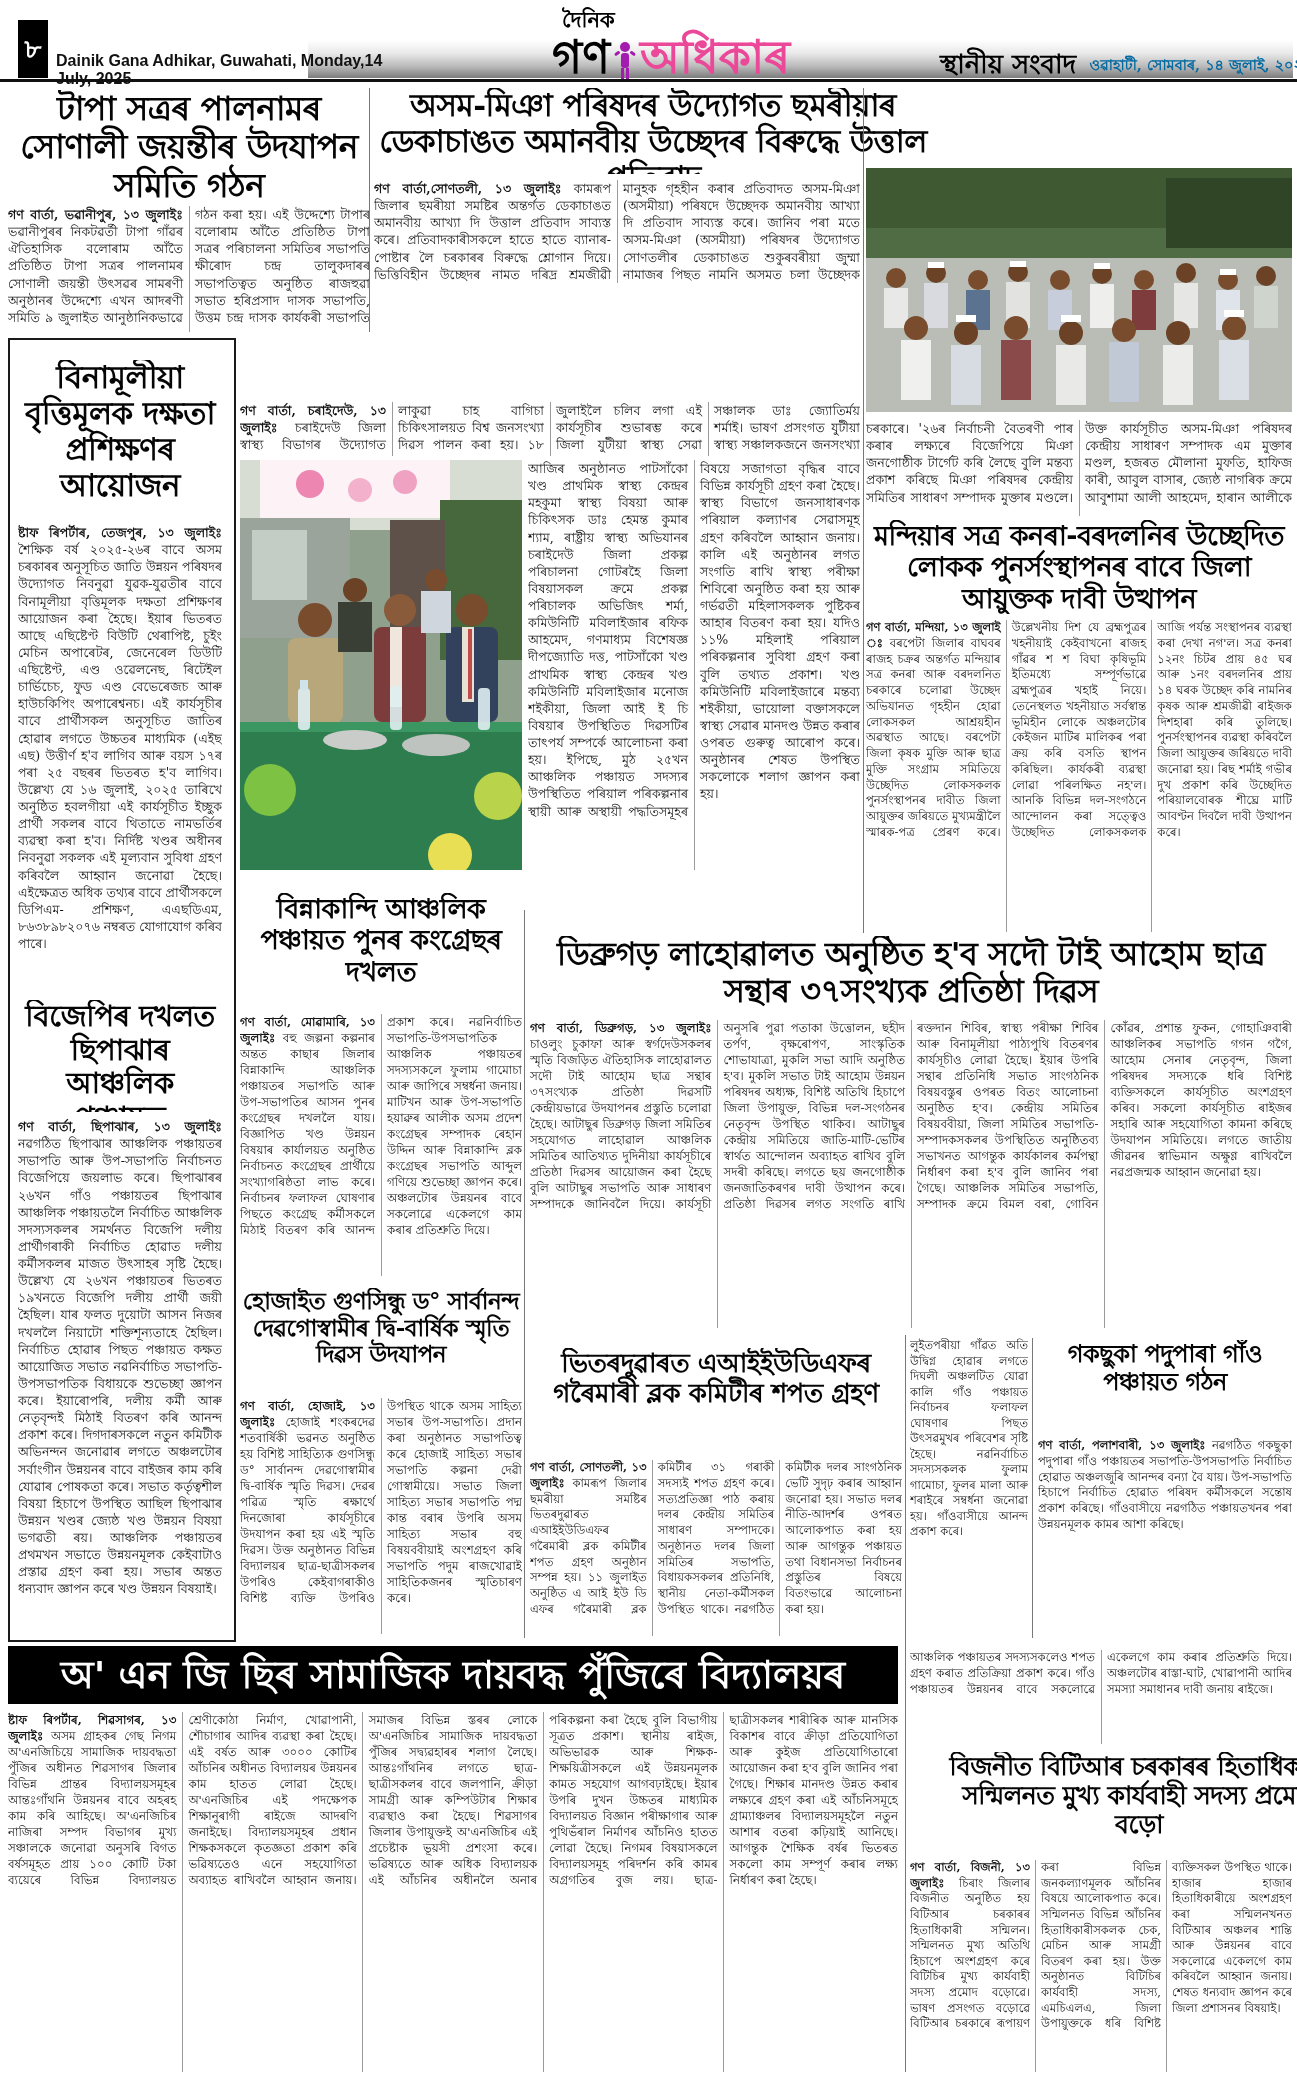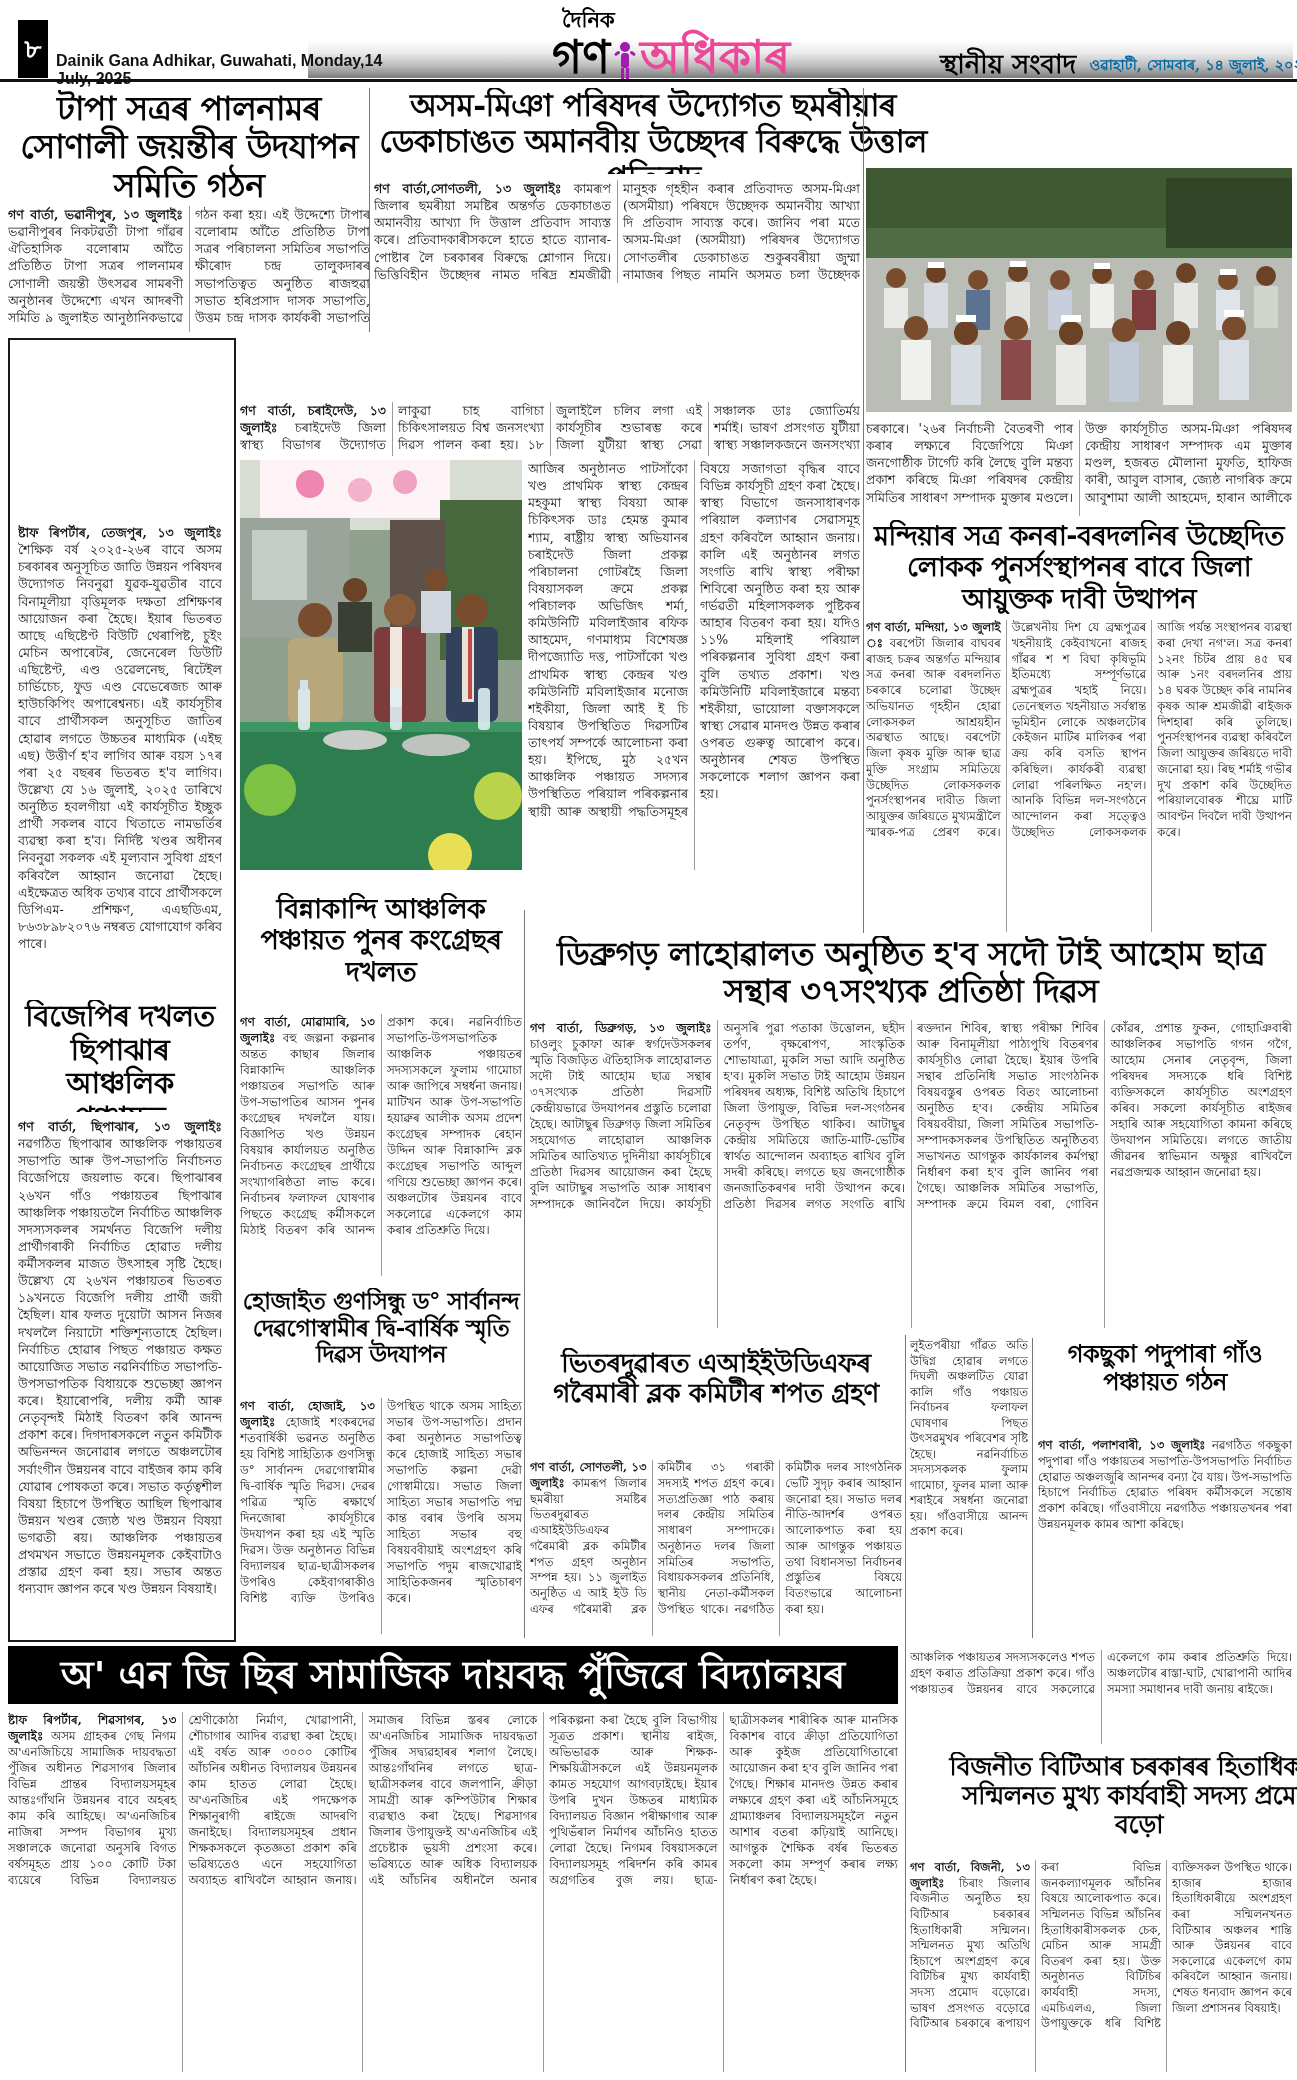--- a/index.html
+++ b/index.html
@@ -132,20 +132,21 @@
 
   <div class="vline" style="left:863px;top:88px;height:845px;"></div>
 
   <div class="abs headline" style="left:866px;top:520px;width:426px;height:94px;font-size:27px;">মন্দিয়াৰ সত্ৰ কনৰা-বৰদলনিৰ উচ্ছেদিত লোকক পুনৰ্সংস্থাপনৰ বাবে জিলা আয়ুক্তক দাবী উত্থাপন</div>
   <div class="abs body-text cols3" style="left:866px;top:620px;width:426px;height:312px;font-size:11.6px;">
     <span class="byline">গণ বাৰ্তা, মন্দিয়া, ১৩ জুলাই ঃ</span>
     <span>বৰপেটা জিলাৰ বাঘবৰ ৰাজহ চক্ৰৰ অন্তৰ্গত মন্দিয়াৰ সত্ৰ কনৰা আৰু বৰদলনিত চৰকাৰে চলোৱা উচ্ছেদ অভিযানত গৃহহীন হোৱা লোকসকল আশ্ৰয়হীন অৱস্থাত আছে। বৰপেটা জিলা কৃষক মুক্তি আৰু ছাত্ৰ মুক্তি সংগ্ৰাম সমিতিয়ে উচ্ছেদিত লোকসকলক পুনৰ্সংস্থাপনৰ দাবীত জিলা আয়ুক্তৰ জৰিয়তে মুখ্যমন্ত্ৰীলৈ স্মাৰক-পত্ৰ প্ৰেৰণ কৰে। উল্লেখনীয় দিশ যে ব্ৰহ্মপুত্ৰৰ খহনীয়াই কেইবাখনো ৰাজহ গাঁৱৰ শ শ বিঘা কৃষিভূমি ইতিমধ্যে সম্পূৰ্ণভাৱে ব্ৰহ্মপুত্ৰৰ খহাই নিয়ে। তেনেস্থলত খহনীয়াত সৰ্বস্বান্ত ভূমিহীন লোকে অঞ্চলটোৰ কেইজন মাটিৰ মালিকৰ পৰা ক্ৰয় কৰি বসতি স্থাপন কৰিছিল। কাৰ্যকৰী ব্যৱস্থা লোৱা পৰিলক্ষিত নহ'ল। আনকি বিভিন্ন দল-সংগঠনে আন্দোলন কৰা সত্ত্বেও উচ্ছেদিত লোকসকলক আজি পৰ্যন্ত সংস্থাপনৰ ব্যৱস্থা কৰা দেখা নগ'ল। সত্ৰ কনৰা ১২নং চিটৰ প্ৰায় ৪৫ ঘৰ আৰু ১নং বৰদলনিৰ প্ৰায় ১৪ ঘৰক উচ্ছেদ কৰি নামনিৰ কৃষক আৰু শ্ৰমজীৱী ৰাইজক দিশহাৰা কৰি তুলিছে। পুনৰ্সংস্থাপনৰ ব্যৱস্থা কৰিবলৈ জিলা আয়ুক্তৰ জৰিয়তে দাবী জনোৱা হয়। ৰিছ শৰ্মাই গভীৰ দুখ প্ৰকাশ কৰি উচ্ছেদিত পৰিয়ালবোৰক শীঘ্ৰে মাটি আবণ্টন দিবলৈ দাবী উত্থাপন কৰে।</span>
   </div>
 
   <div class="abs boxed" style="left:8px;top:338px;width:224px;height:1300px;"></div>
+  <div class="abs headline" style="left:18px;top:360px;width:204px;height:158px;font-size:31px;">বিনামূলীয়া বৃত্তিমূলক দক্ষতা প্ৰশিক্ষণৰ আয়োজন</div>
   <div class="abs body-text" style="left:18px;top:524px;width:204px;height:464px;">
     <span class="byline">ষ্টাফ ৰিপৰ্টাৰ, তেজপুৰ, ১৩ জুলাইঃ</span>
     <span>শৈক্ষিক বৰ্ষ ২০২৫-২৬ৰ বাবে অসম চৰকাৰৰ অনুসূচিত জাতি উন্নয়ন পৰিষদৰ উদ্যোগত নিবনুৱা যুৱক-যুৱতীৰ বাবে বিনামূলীয়া বৃত্তিমূলক দক্ষতা প্ৰশিক্ষণৰ আয়োজন কৰা হৈছে। ইয়াৰ ভিতৰত আছে এছিষ্টেণ্ট বিউটি থেৰাপিষ্ট, চুইং মেচিন অপাৰেটৰ, জেনেৰেল ডিউটি এছিষ্টেণ্ট, এণ্ড ওৱেলনেছ, ৰিটেইল চাৰ্ভিচেচ, ফুড এণ্ড বেভেৰেজচ আৰু হাউচকিপিং অপাৰেশ্বনচ। এই কাৰ্যসূচীৰ বাবে প্ৰাৰ্থীসকল অনুসূচিত জাতিৰ হোৱাৰ লগতে উচ্চতৰ মাধ্যমিক (এইছ এছ) উত্তীৰ্ণ হ'ব লাগিব আৰু বয়স ১৭ৰ পৰা ২৫ বছৰৰ ভিতৰত হ'ব লাগিব। উল্লেখ্য যে ১৬ জুলাই, ২০২৫ তাৰিখে অনুষ্ঠিত হবলগীয়া এই কাৰ্যসূচীত ইচ্ছুক প্ৰাৰ্থী সকলৰ বাবে থিতাতে নামভৰ্তিৰ ব্যৱস্থা কৰা হ'ব। নিৰ্দিষ্ট খণ্ডৰ অধীনৰ নিবনুৱা সকলক এই মূল্যবান সুবিধা গ্ৰহণ কৰিবলৈ আহ্বান জনোৱা হৈছে। এইক্ষেত্ৰত অধিক তথ্যৰ বাবে প্ৰাৰ্থীসকলে ডিপিএম- প্ৰশিক্ষণ, এএছডিএম, ৮৬৩৮৯৮২০৭৬ নম্বৰত যোগাযোগ কৰিব পাৰে।</span>
   </div>
   <div class="abs headline" style="left:18px;top:1000px;width:204px;height:112px;font-size:29px;">বিজেপিৰ দখলত ছিপাঝাৰ আঞ্চলিক পঞ্চায়ত</div>
   <div class="abs body-text" style="left:18px;top:1118px;width:204px;height:512px;">
     <span class="byline">গণ বাৰ্তা, ছিপাঝাৰ, ১৩ জুলাইঃ</span>
     <span>নৱগঠিত ছিপাঝাৰ আঞ্চলিক পঞ্চায়তৰ সভাপতি আৰু উপ-সভাপতি নিৰ্বাচনত বিজেপিয়ে জয়লাভ কৰে। ছিপাঝাৰৰ ২৬খন গাঁও পঞ্চায়তৰ ছিপাঝাৰ আঞ্চলিক পঞ্চায়তলৈ নিৰ্বাচিত আঞ্চলিক সদস্যসকলৰ সমৰ্থনত বিজেপি দলীয় প্ৰাৰ্থীগৰাকী নিৰ্বাচিত হোৱাত দলীয় কৰ্মীসকলৰ মাজত উৎসাহৰ সৃষ্টি হৈছে। উল্লেখ্য যে ২৬খন পঞ্চায়তৰ ভিতৰত ১৯খনতে বিজেপি দলীয় প্ৰাৰ্থী জয়ী হৈছিল। যাৰ ফলত দুয়োটা আসন নিজৰ দখললৈ নিয়াটো শক্তিশূন্যতাহে হৈছিল। নিৰ্বাচিত হোৱাৰ পিছত পঞ্চায়ত কক্ষত আয়োজিত সভাত নৱনিৰ্বাচিত সভাপতি-উপসভাপতিক বিধায়কে শুভেচ্ছা জ্ঞাপন কৰে। ইয়াৰোপৰি, দলীয় কৰ্মী আৰু নেতৃবৃন্দই মিঠাই বিতৰণ কৰি আনন্দ প্ৰকাশ কৰে। দিগদাৰসকলে নতুন কমিটীক অভিনন্দন জনোৱাৰ লগতে অঞ্চলটোৰ সৰ্বাংগীন উন্নয়নৰ বাবে বাইজৰ কাম কৰি যোৱাৰ পোষকতা কৰে। সভাত কৰ্তৃত্বশীল বিষয়া হিচাপে উপস্থিত আছিল ছিপাঝাৰ উন্নয়ন খণ্ডৰ জ্যেষ্ঠ খণ্ড উন্নয়ন বিষয়া ভগৱতী ৰয়। আঞ্চলিক পঞ্চায়তৰ প্ৰথমখন সভাতে উন্নয়নমূলক কেইবাটাও প্ৰস্তাৱ গ্ৰহণ কৰা হয়। সভাৰ অন্তত ধন্যবাদ জ্ঞাপন কৰে খণ্ড উন্নয়ন বিষয়াই।</span>
   </div>
 

